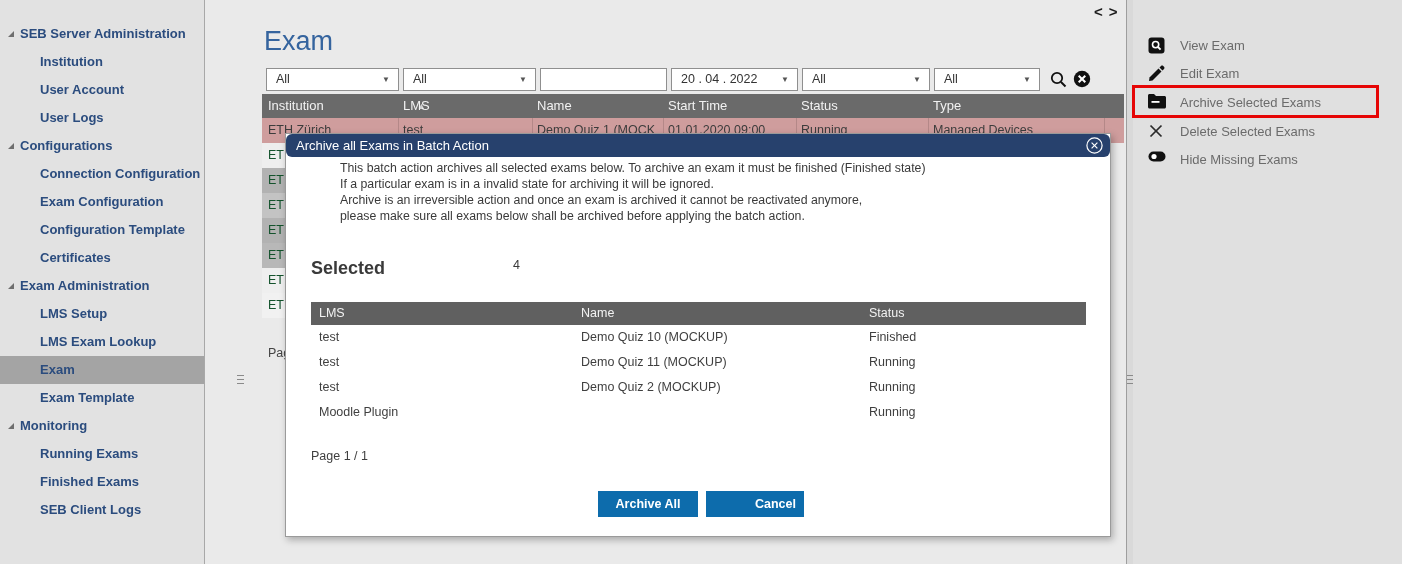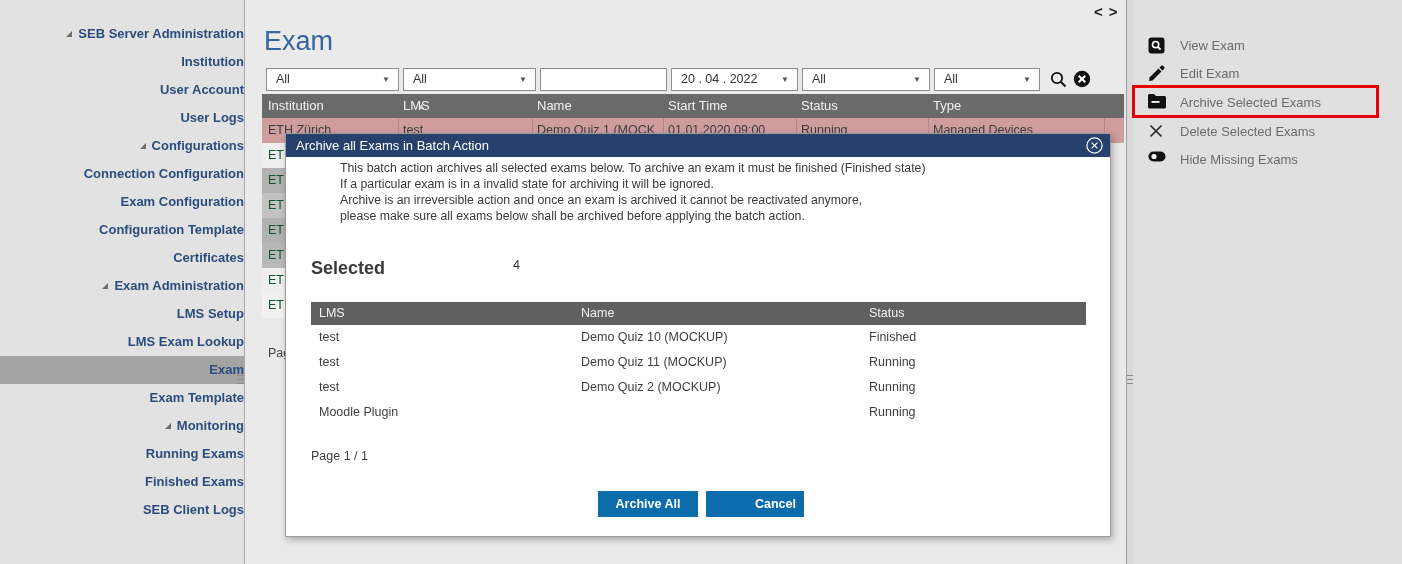--- a/index.html
+++ b/index.html
@@ -1,20 +1,20 @@
 <!DOCTYPE html>
 <html><head>
 <meta charset="utf-8">
 <style>
   * { margin:0; padding:0; box-sizing:border-box; }
   body { font-family:"Liberation Sans", sans-serif; }
   .root { position:relative; width:1402px; height:564px; background:#eaeaea; overflow:hidden; }
 
   
-  .sidebar { position:absolute; left:0; top:0; width:245px; height:564px; background:#e2e2e2; border-right:1px solid #a8a8a8;text-align:right; }
+  .sidebar { position:absolute; left:0; top:0; width:205px; height:564px; background:#e2e2e2; border-right:1px solid #a8a8a8; }
   .nav-list { padding-top:20px; }
   .nav-row { height:28px; line-height:28px; font-size:13px; font-weight:bold; color:#2b4c7e; white-space:nowrap; cursor:default; }
   .nav-row.section { padding-left:8px; }
   .nav-row.item { padding-left:40px; }
   .nav-row.selected { background:#a4a4a4; }
   .tri { display:inline-block; width:0; height:0; border-left:6px solid transparent; border-bottom:6px solid #6e6e6e; margin-right:6px; position:relative; top:-1px; }
   .grip { position:absolute; width:7px; height:16px; }
   .grip i { display:block; height:1px; background:#8a8a8a; margin:3px 0; }
 
   
@@ -43,21 +43,21 @@
 
   
   .rpanel { position:absolute; left:1133px; top:0; width:269px; height:564px; background:#e0e0e0; }
   .action { position:absolute; left:1148px; height:18px; cursor:pointer; }
   .action .alabel { position:absolute; left:32px; top:0; font-size:13px; color:#6b6b6b; line-height:18px; white-space:nowrap; }
   .action svg { position:absolute; left:0; top:0; }
   .red-hl { position:absolute; left:1132px; top:85px; width:247px; height:33px; border:3px solid #e60505; z-index:2; pointer-events:none; }
 
   
   .dialog { position:absolute; left:285px; top:133px; width:826px; height:404px; background:#fff; border:1px solid #9a9a9a; box-shadow:2px 3px 7px rgba(0,0,0,0.28); z-index:10; }
-  .dialog-header { position:relative; height:23px; background:#27416d; color:#fff; font-size:13px; line-height:23px; padding-left:10px; }
+  .dialog-header { position:relative; height:23px; background:#27416d; color:#fff; font-size:13px; line-height:23px; padding-left:10px;border-radius:6px; }
   .dialog-close { position:absolute; right:7px; top:3px; cursor:pointer; }
   .dlg-desc { position:absolute; left:25px; top:26px; font-size:12.3px; color:#3a3a3a; line-height:16px;margin-left:29px; }
   .dlg-selected-label { position:absolute; left:25px; top:124px; font-size:18px; font-weight:bold; color:#3a3a3a; }
   .dlg-selected-value { position:absolute; left:227px; top:124px; font-size:12.5px; color:#3a3a3a; }
   .dlg-table { position:absolute; left:25px; top:168px; width:775px; }
   .dlg-thead { position:relative; height:23px; background:#606060; }
   .dlg-thead .hcell { position:absolute; top:0; height:23px; line-height:23px; font-size:12.5px; color:#f2f2f2; }
   .dlg-row { position:relative; height:25px; }
   .dlg-row .dcell { position:absolute; top:0; height:25px; line-height:25px; font-size:12.5px; color:#3f3f3f; white-space:nowrap; }
   .c-lms { left:8px; } .c-name { left:270px; } .c-status { left:558px; }

